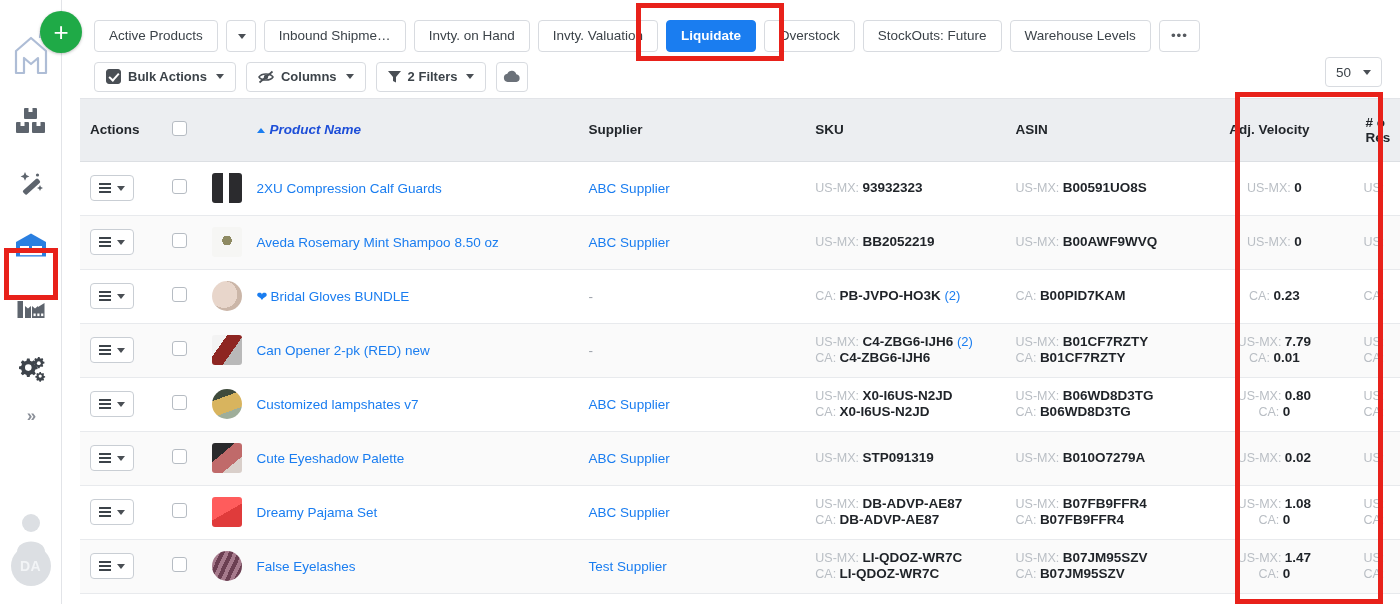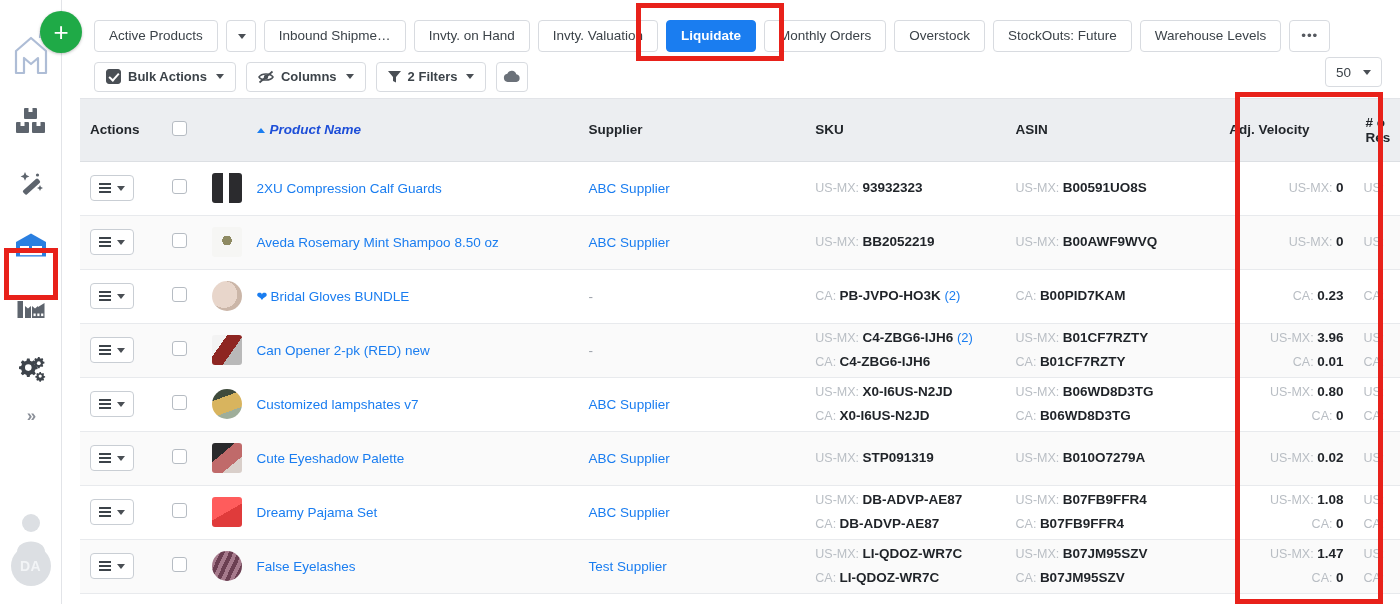--- a/index.html
+++ b/index.html
@@ -162,22 +162,22 @@
   .cbox.checked::after{content:"";position:absolute;left:4px;top:1px;width:4px;height:8px;border:solid #fff;border-width:0 2px 2px 0;transform:rotate(42deg);}
   .thumb { width: 30px; height: 30px; border-radius: 50%; display:block; }
   .thumb.sq { border-radius: 3px; }
   .pname { color: #1a7df0; font-size: 13.5px; text-decoration: none; cursor: pointer; }
   .heart { color: #1a7df0; font-size: 13px; margin-right: 3px; }
   .supp { color: #1a7df0; font-size: 13.5px; cursor: pointer; }
   .dash { color: #9ba1a9; }
   .mk { color: #b9bec4; font-size: 12.5px; }
   .vl { color: #1f2328; font-weight: bold; font-size: 13.5px; }
   .qty { color: #1a7df0; font-size: 13px; }
-  .cellline { line-height: 24px; white-space: nowrap; }
-  td.vel { text-align: right; padding-left: 34px; }
+  .cellline { line-height: 16px; white-space: nowrap; }
+  td.vel { text-align: center; padding-left: 34px; }
   td.res { padding-left: 12px; }
   .sort-caret {
     display:inline-block; width:0;height:0;
     border-left:4px solid transparent;border-right:4px solid transparent;
     border-bottom:5px solid #1a7df0; margin-right:5px; vertical-align:middle;
   }
 
   
   .redbox { position: absolute; border: 5px solid #e8211a; pointer-events: none; z-index: 60; }
   #rb-liquidate { left: 574px; top: 3px; width: 148px; height: 58px; }
@@ -284,21 +284,20 @@
 
     <div class="tabrow">
       <div class="tab">Active Products</div>
       <div class="tab caret-only">
         <span class="caret"></span>
       </div>
       <div class="tab">Inbound Shipme…</div>
       <div class="tab">Invty. on Hand</div>
       <div class="tab">Invty. Valuation</div>
       <div class="tab active">Liquidate</div>
-      <div class="tab">Monthly Orders</div>
       <div class="tab">Overstock</div>
       <div class="tab">StockOuts: Future</div>
       <div class="tab">Warehouse Levels</div>
       <div class="tab dots">•••</div>
     </div>
 
     <div class="toolbar">
 
       <div class="tbtn">
         <span class="cbox checked"></span>
@@ -481,21 +480,21 @@
               <td><span class="dash">-</span></td>
               <td>
                 <div class="cellline"><span class="mk">US-MX: </span><span class="vl">C4-ZBG6-IJH6</span><span class="qty"> (2)</span></div>
                 <div class="cellline"><span class="mk">CA: </span><span class="vl">C4-ZBG6-IJH6</span></div>
               </td>
               <td>
                 <div class="cellline"><span class="mk">US-MX: </span><span class="vl">B01CF7RZTY</span></div>
                 <div class="cellline"><span class="mk">CA: </span><span class="vl">B01CF7RZTY</span></div>
               </td>
               <td class="vel">
-                <div class="cellline"><span class="mk">US-MX: </span><span class="vl">3.96</span></div>
+                <div class="cellline"><span class="mk">US-MX: </span><span class="vl">7.79</span></div>
                 <div class="cellline"><span class="mk">CA: </span><span class="vl">0.01</span></div>
               </td>
               <td class="res">
                 <div class="cellline"><span class="mk">US: </span><span class="vl"></span></div>
                 <div class="cellline"><span class="mk">CA: </span><span class="vl"></span></div>
               </td>
             </tr>
             <tr class="row-white">
               <td>
                 <div class="act-btn">

